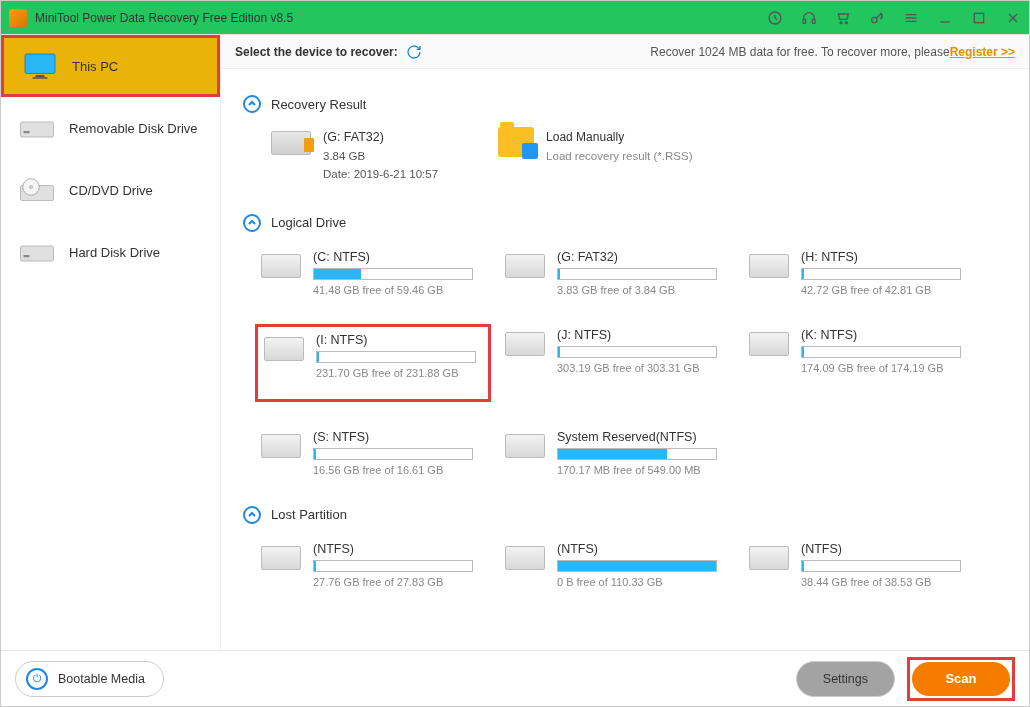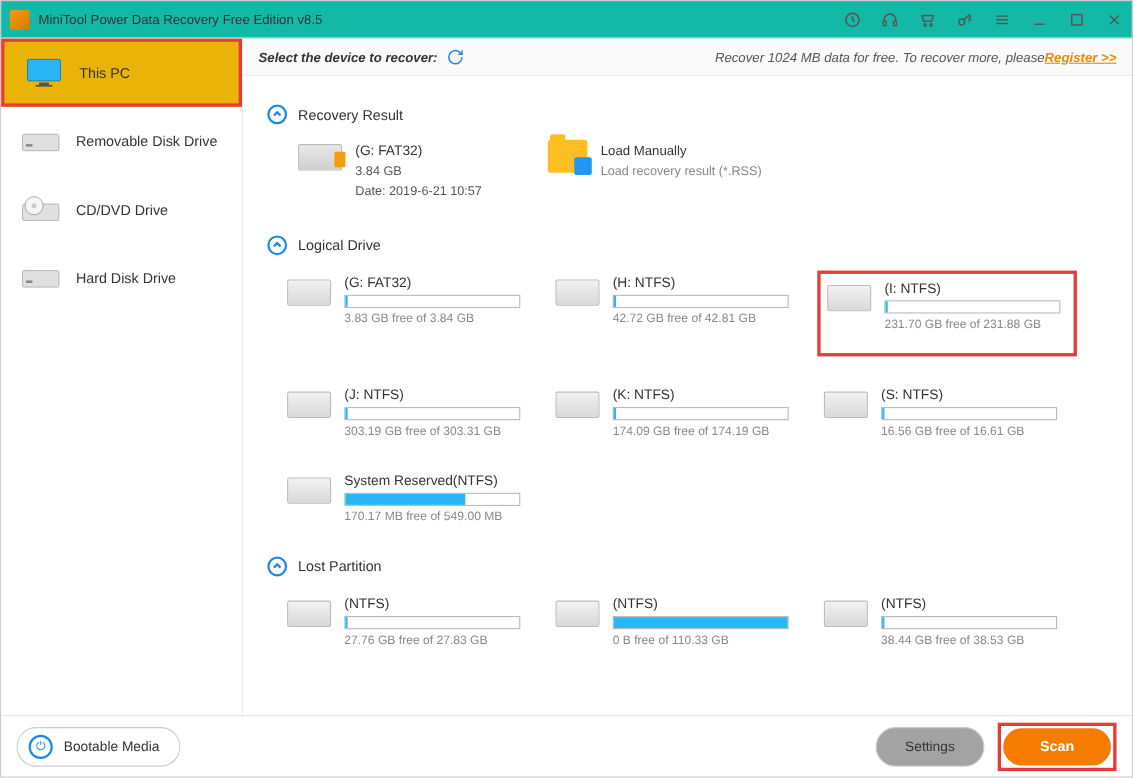--- a/index.html
+++ b/index.html
@@ -1,28 +1,28 @@
 <!DOCTYPE html>
 <html><head>
 <meta charset="utf-8">
 <style>
 * { margin: 0; padding: 0; box-sizing: border-box; font-family: Arial, sans-serif; }
 body { background: #fff; width: 1030px; height: 707px; border: 1px solid #ccc; display: flex; flex-direction: column; }
-.titlebar { height: 34px; background: #14b8a6; display: flex; align-items: center; padding: 0 8px; border-bottom: 1px solid #e0e0e0; }
+.titlebar { height: 34px; background: #22c55e; display: flex; align-items: center; padding: 0 8px; border-bottom: 1px solid #e0e0e0; }
 .app-icon { width: 18px; height: 18px; background: linear-gradient(135deg, #f59e0b, #d97706); border-radius: 2px; margin-right: 8px; }
 .titlebar-text { font-size: 12px; color: #333; flex: 1; }
 .titlebar-icons { display: flex; gap: 18px; align-items: center; }
 .tb-icon { width: 16px; height: 16px; color: #555; cursor: pointer; }
 .content-wrap { flex: 1; display: flex; overflow: hidden; }
 .sidebar { width: 220px; background: #fff; border-right: 1px solid #eee; }
 .sidebar-item { height: 62px; display: flex; align-items: center; padding: 0 18px; cursor: pointer; font-size: 13px; color: #333; }
 .sidebar-item.selected { background: #eab308; border: 3px solid #e43b3b; }
 .sb-icon { width: 36px; height: 28px; margin-right: 14px; }
 .main { flex: 1; display: flex; flex-direction: column; overflow: hidden; }
-.header-bar { height: 34px; display: flex; align-items: center; padding: 0 14px; border-bottom: 1px solid #eee; background: #fafafa; font-size: 12px; font-style: italic; }
+.header-bar { height: 34px; display: flex; align-items: center; padding: 0 14px; border-bottom: 1px solid #eee; background: #fafafa; font-size: 12px; }
 .header-bar .select-text { font-weight: bold; color: #333; }
 .refresh-icon { margin-left: 8px; color: #1e88e5; }
 .header-bar .spacer { flex: 1; }
 .header-bar .reg-text { color: #555; font-size: 12px; }
 .header-bar .reg-link { color: #ee8b00; font-weight: bold; text-decoration: underline; cursor: pointer; }
 .scroll { flex: 1; overflow-y: auto; padding: 16px 22px 16px 22px; }
 .section-head { display: flex; align-items: center; margin: 10px 0 14px; font-size: 13px; color: #333; }
 .chev { width: 18px; height: 18px; border: 2px solid #1e88e5; border-radius: 50%; margin-right: 10px; display: flex; align-items: center; justify-content: center; }
 .chev svg { width: 10px; height: 10px; }
 .rr-row { display: flex; gap: 60px; padding-left: 28px; margin-bottom: 30px; }
@@ -170,20 +170,30 @@
             <svg viewBox="0 0 10 10" fill="none" stroke="#1e88e5" stroke-width="2">
               <path d="M2 6l3-3 3 3"></path>
             </svg>
           </div>
           <span>Logical Drive</span>
         </div>
         <div class="drive-grid">
           <div class="drive-card">
             <div class="drive-icon"></div>
             <div class="drive-info">
+              <div class="drive-name">(C: NTFS)</div>
+              <div class="bar">
+                <div class="bar-fill" style="width:30%"></div>
+              </div>
+              <div class="drive-free">41.48 GB free of 59.46 GB</div>
+            </div>
+          </div>
+          <div class="drive-card">
+            <div class="drive-icon"></div>
+            <div class="drive-info">
               <div class="drive-name">(G: FAT32)</div>
               <div class="bar">
                 <div class="bar-fill" style="width:1%"></div>
               </div>
               <div class="drive-free">3.83 GB free of 3.84 GB</div>
             </div>
           </div>
           <div class="drive-card">
             <div class="drive-icon"></div>
             <div class="drive-info">

